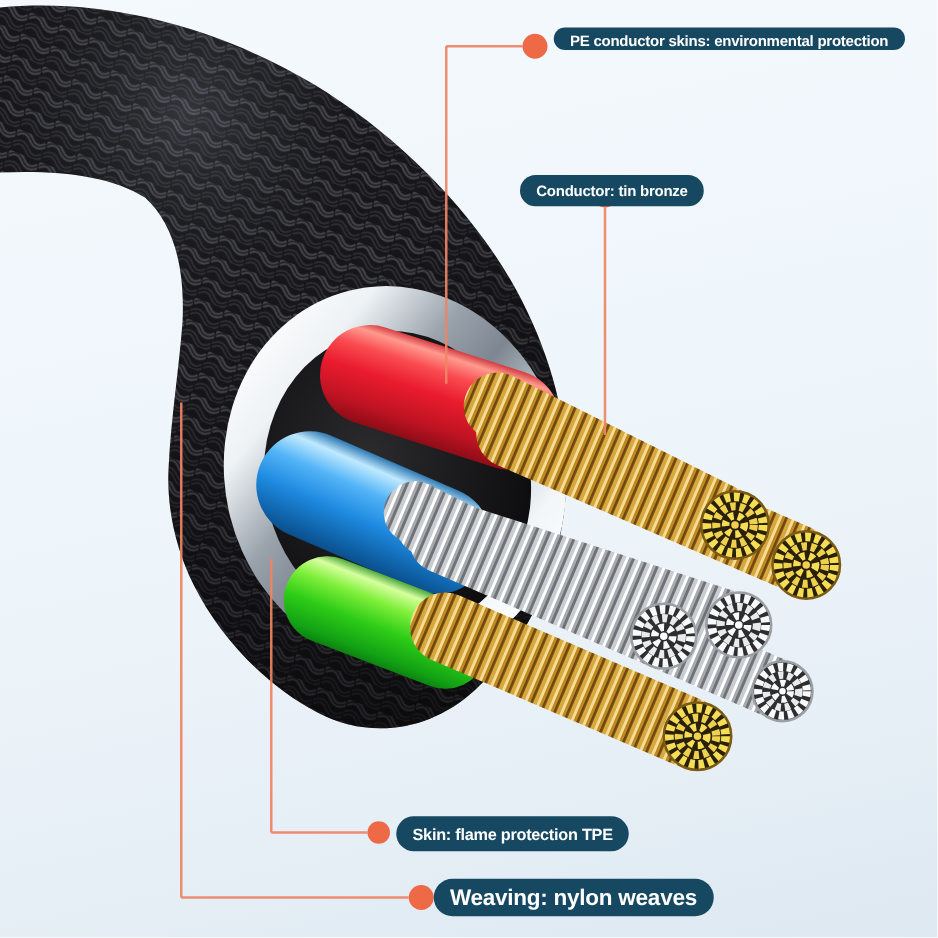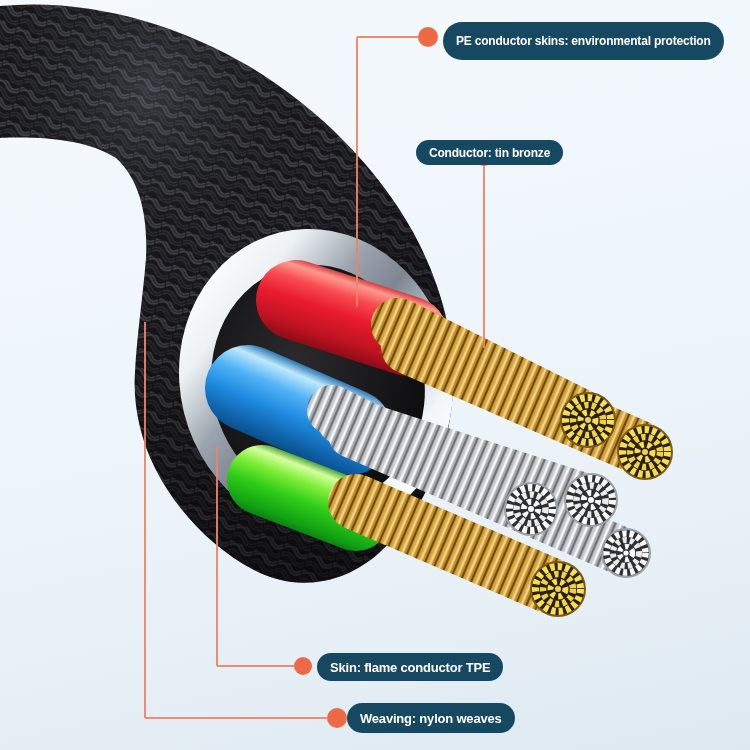--- a/index.html
+++ b/index.html
@@ -9,24 +9,24 @@
     background:linear-gradient(168deg, var(--background-top,#f4f9fd) 0%, #eef5fa 52%, #e6eff6 80%, var(--background-bottom,#dde8f1) 100%);
   }
   .stage svg { position:absolute; left:0; top:0; z-index:1; }
   .callouts { position:absolute; left:0; top:0; width:100%; height:100%; z-index:2; }
   .pill {
     position:absolute; display:flex; align-items:center; justify-content:center;
     background:var(--label-bg,#174862); color:var(--label-text,#fff);
     border-radius:999px; font-weight:700; white-space:nowrap;
     padding:0 13px; letter-spacing:-0.2px;
   }
-  .pill-pe        { left:443px; top:22px;  height:38px; font-size:12px; }
+  .pill-pe        { left:443px; top:22px;  height:18px; font-size:12px;align-items:flex-end; }
   .pill-conductor { left:416px; top:140px; height:25px; font-size:12px; }
   .pill-skin      { left:317px; top:653px; height:28px; font-size:13px; }
-  .pill-weaving   { left:347px; top:703px; height:30px; font-size:13px; }
+  .pill-weaving   { left:347px; top:703px; height:30px; font-size:18px; }
   .dot { position:absolute; border-radius:50%; background:var(--accent-dot,#ee6a47); }
   .cline { position:absolute; background:var(--accent-line,#ef8365); opacity:.92; }
 </style>
 </head>
 <body>
 
 <div class="stage">
 
   <svg width="750" height="750" viewBox="0 0 750 750" aria-hidden="true">
     <defs>
@@ -203,21 +203,21 @@
     <div class="cline" style="left:483px; top:166px; width:2px; height:182px;"></div>
     <div class="dot" style="left:475px; top:148px; width:18px; height:18px;"></div>
     <div class="pill pill-conductor">
       <span>Conductor: tin bronze</span>
     </div>
 
     <div class="cline" style="left:216px; top:447px; width:2px; height:219px;"></div>
     <div class="cline" style="left:217px; top:665px; width:77px; height:2px;"></div>
     <div class="dot" style="left:294px; top:657px; width:18px; height:18px;"></div>
     <div class="pill pill-skin">
-      <span>Skin: flame conductor TPE</span>
+      <span>Skin: flame protection TPE</span>
     </div>
 
     <div class="cline" style="left:144px; top:322px; width:2px; height:396px;"></div>
     <div class="cline" style="left:145px; top:717px; width:182px; height:2px;"></div>
     <div class="dot" style="left:327px; top:708px; width:20px; height:20px;"></div>
     <div class="pill pill-weaving">
       <span>Weaving: nylon weaves</span>
     </div>
 
   </div>

